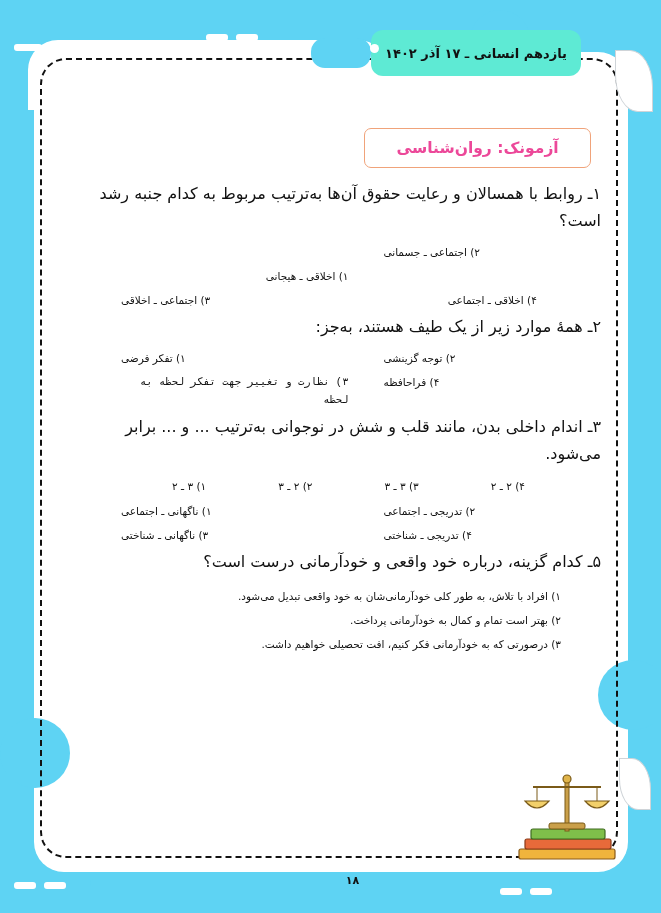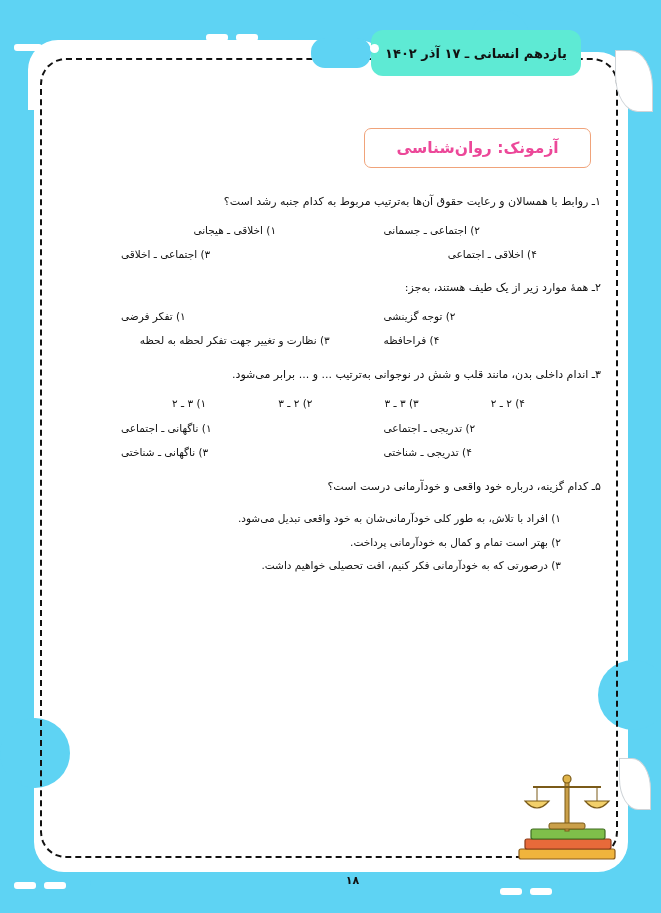--- a/index.html
+++ b/index.html
@@ -79,22 +79,22 @@
   .content{
     position:absolute;right:60px;top:180px;width:505px;
     color:#111;
     direction:rtl;
     text-align:right;
     font-size:10.5px;
     line-height:1.7;
     z-index:5;
   }
   .q{
-    margin-top:13px;margin-bottom:7px;
-    font-size:11px;
+    margin-bottom:7px;
+    font-size:16px;
   }
   .opts{
     display:flex;flex-wrap:wrap;
     margin-right:0;
   }
   .opt{
     width:50%;
     box-sizing:border-box;
     padding:3px 0;
     font-size:10.5px;
@@ -186,31 +186,31 @@
   </div>
 
   <div class="curl"></div>
   <div class="curl2"></div>
 
   <div class="content">
 
     <div class="q">۱ـ روابط با همسالان و رعایت حقوق آن‌ها به‌ترتیب مربوط به کدام جنبه رشد است؟</div>
     <div class="opts">
       <div class="opt" style="text-align:left;padding-left:35px;">۲) اجتماعی ـ جسمانی</div>
-      <div class="opt" style="text-align:center;padding-left:25px;">۱) اخلاقی ـ هیجانی</div>
+      <div class="opt" style="text-align:right;padding-left:25px;margin-top:24px;">۱) اخلاقی ـ هیجانی</div>
       <div class="opt" style="text-align:center;padding-left:35px;">۴) اخلاقی ـ اجتماعی</div>
       <div class="opt" style="text-align:left;padding-left:25px;">۳) اجتماعی ـ اخلاقی</div>
     </div>
 
     <div class="q">۲ـ همهٔ موارد زیر از یک طیف هستند، به‌جز:</div>
     <div class="opts">
       <div class="opt" style="text-align:left;padding-left:35px;">۲) توجه گزینشی</div>
       <div class="opt" style="text-align:left;padding-left:25px;">۱) تفکر فرضی</div>
       <div class="opt" style="text-align:left;padding-left:35px;">۴) فراحافظه</div>
-      <div class="opt" style="text-align:center;padding-left:25px;">۳) نظارت و تغییر جهت تفکر لحظه به لحظه</div>
+      <div class="opt" style="text-align:right;padding-left:25px;font-family:Liberation Mono, monospace;">۳) نظارت و تغییر جهت تفکر لحظه به لحظه</div>
     </div>
 
     <div class="q">۳ـ اندام داخلی بدن، مانند قلب و شش در نوجوانی به‌ترتیب ... و ... برابر می‌شود.</div>
     <div class="opts4">
       <div class="c">۴) ۲ ـ ۲</div>
       <div class="c">۳) ۳ ـ ۳</div>
       <div class="c">۲) ۲ ـ ۳</div>
       <div class="c">۱) ۳ ـ ۲</div>
     </div>
 

